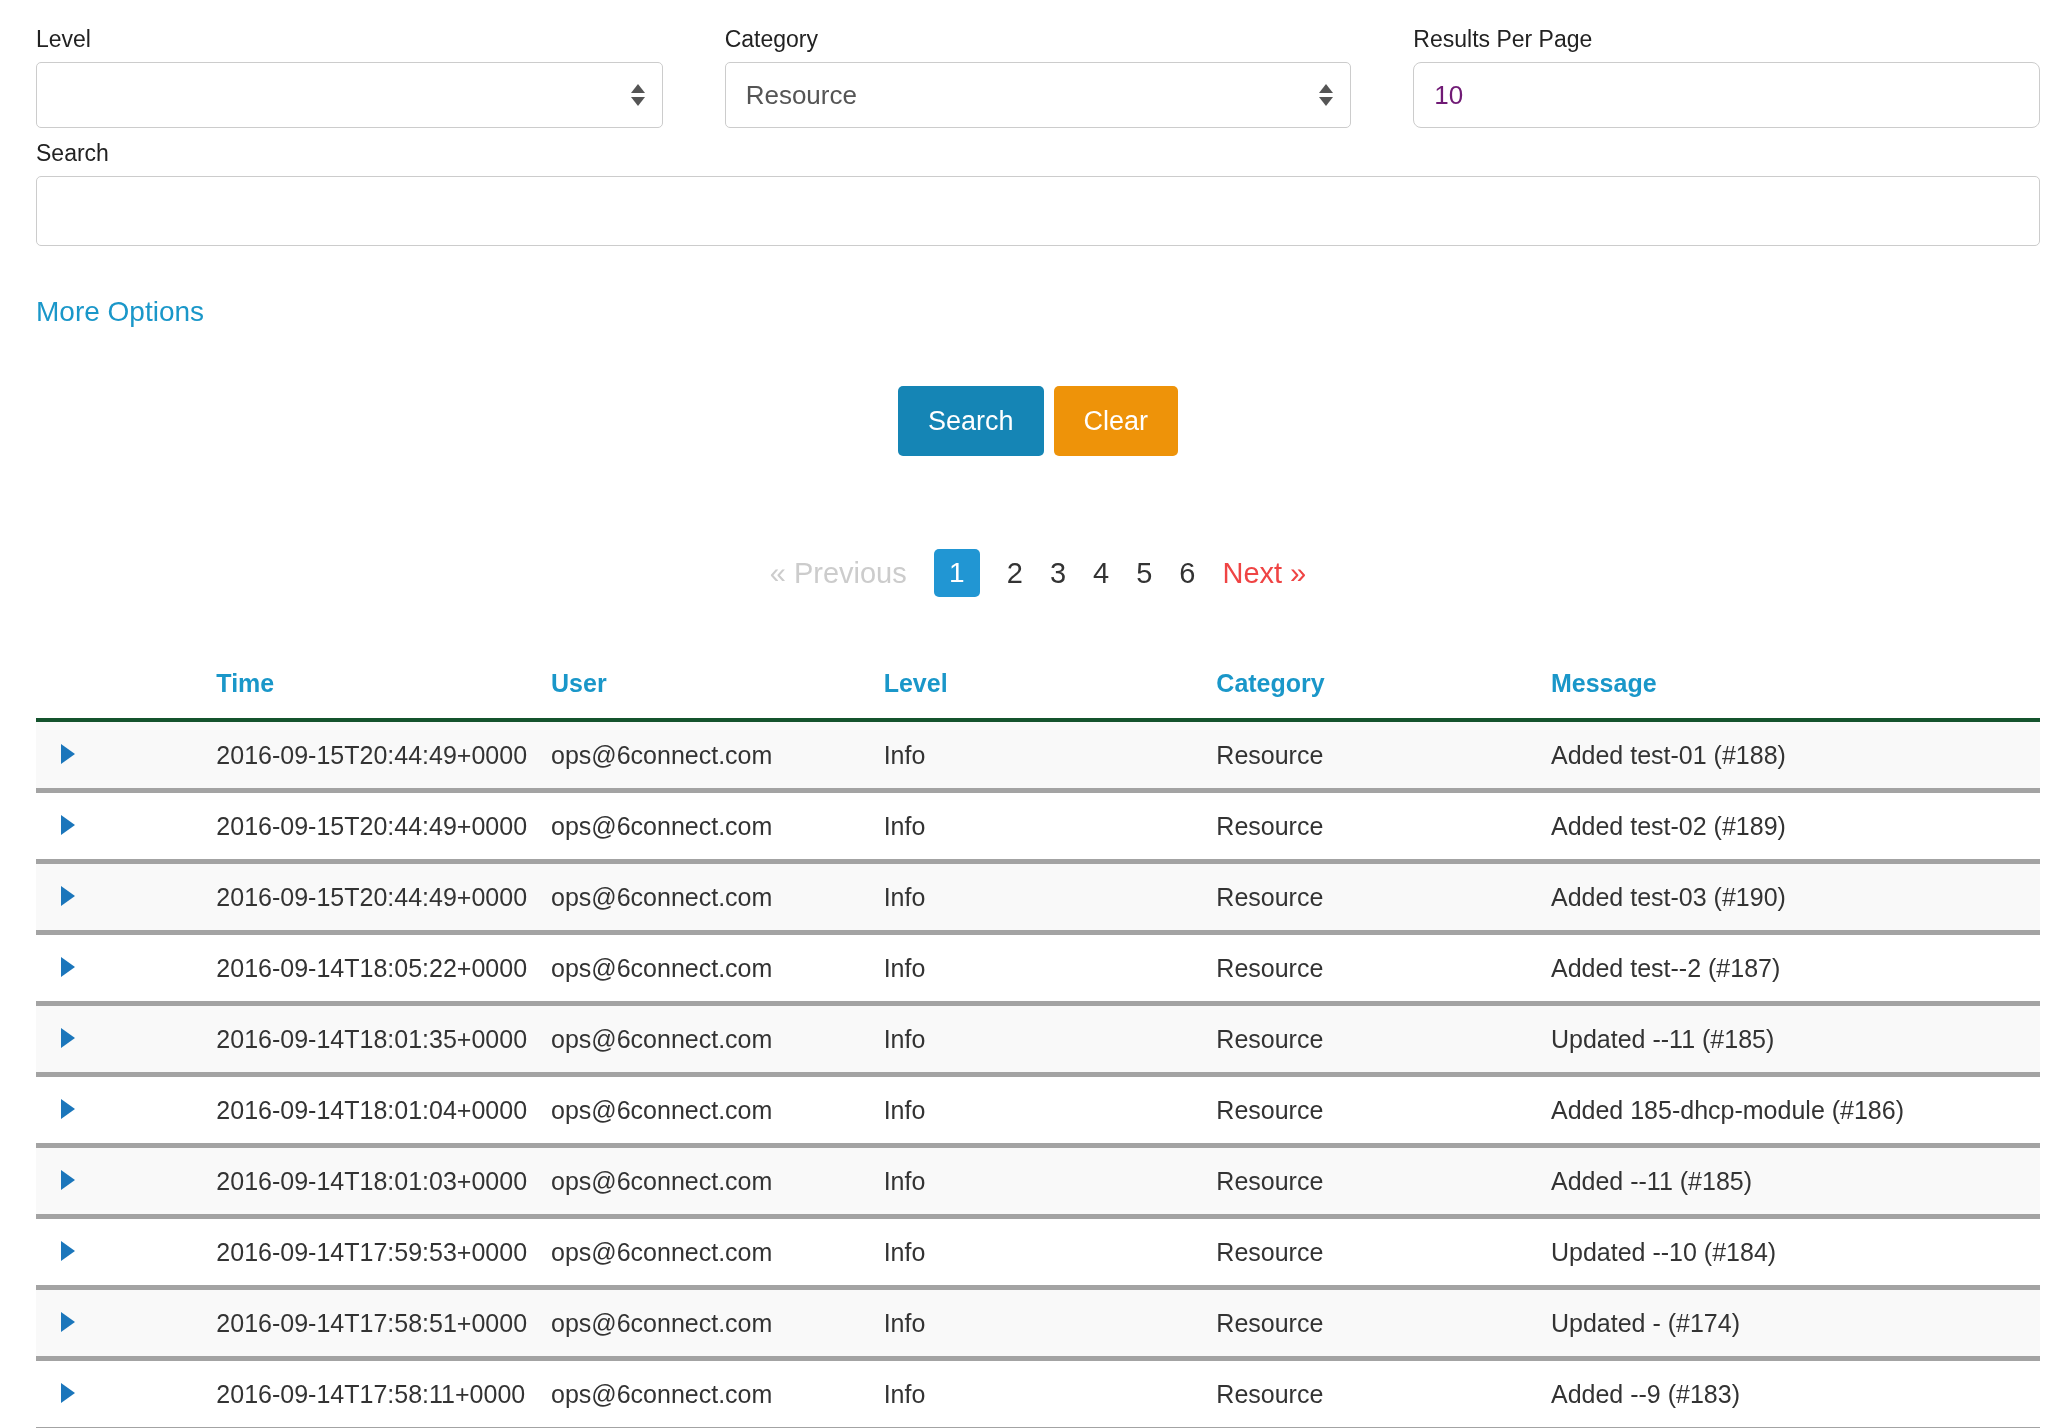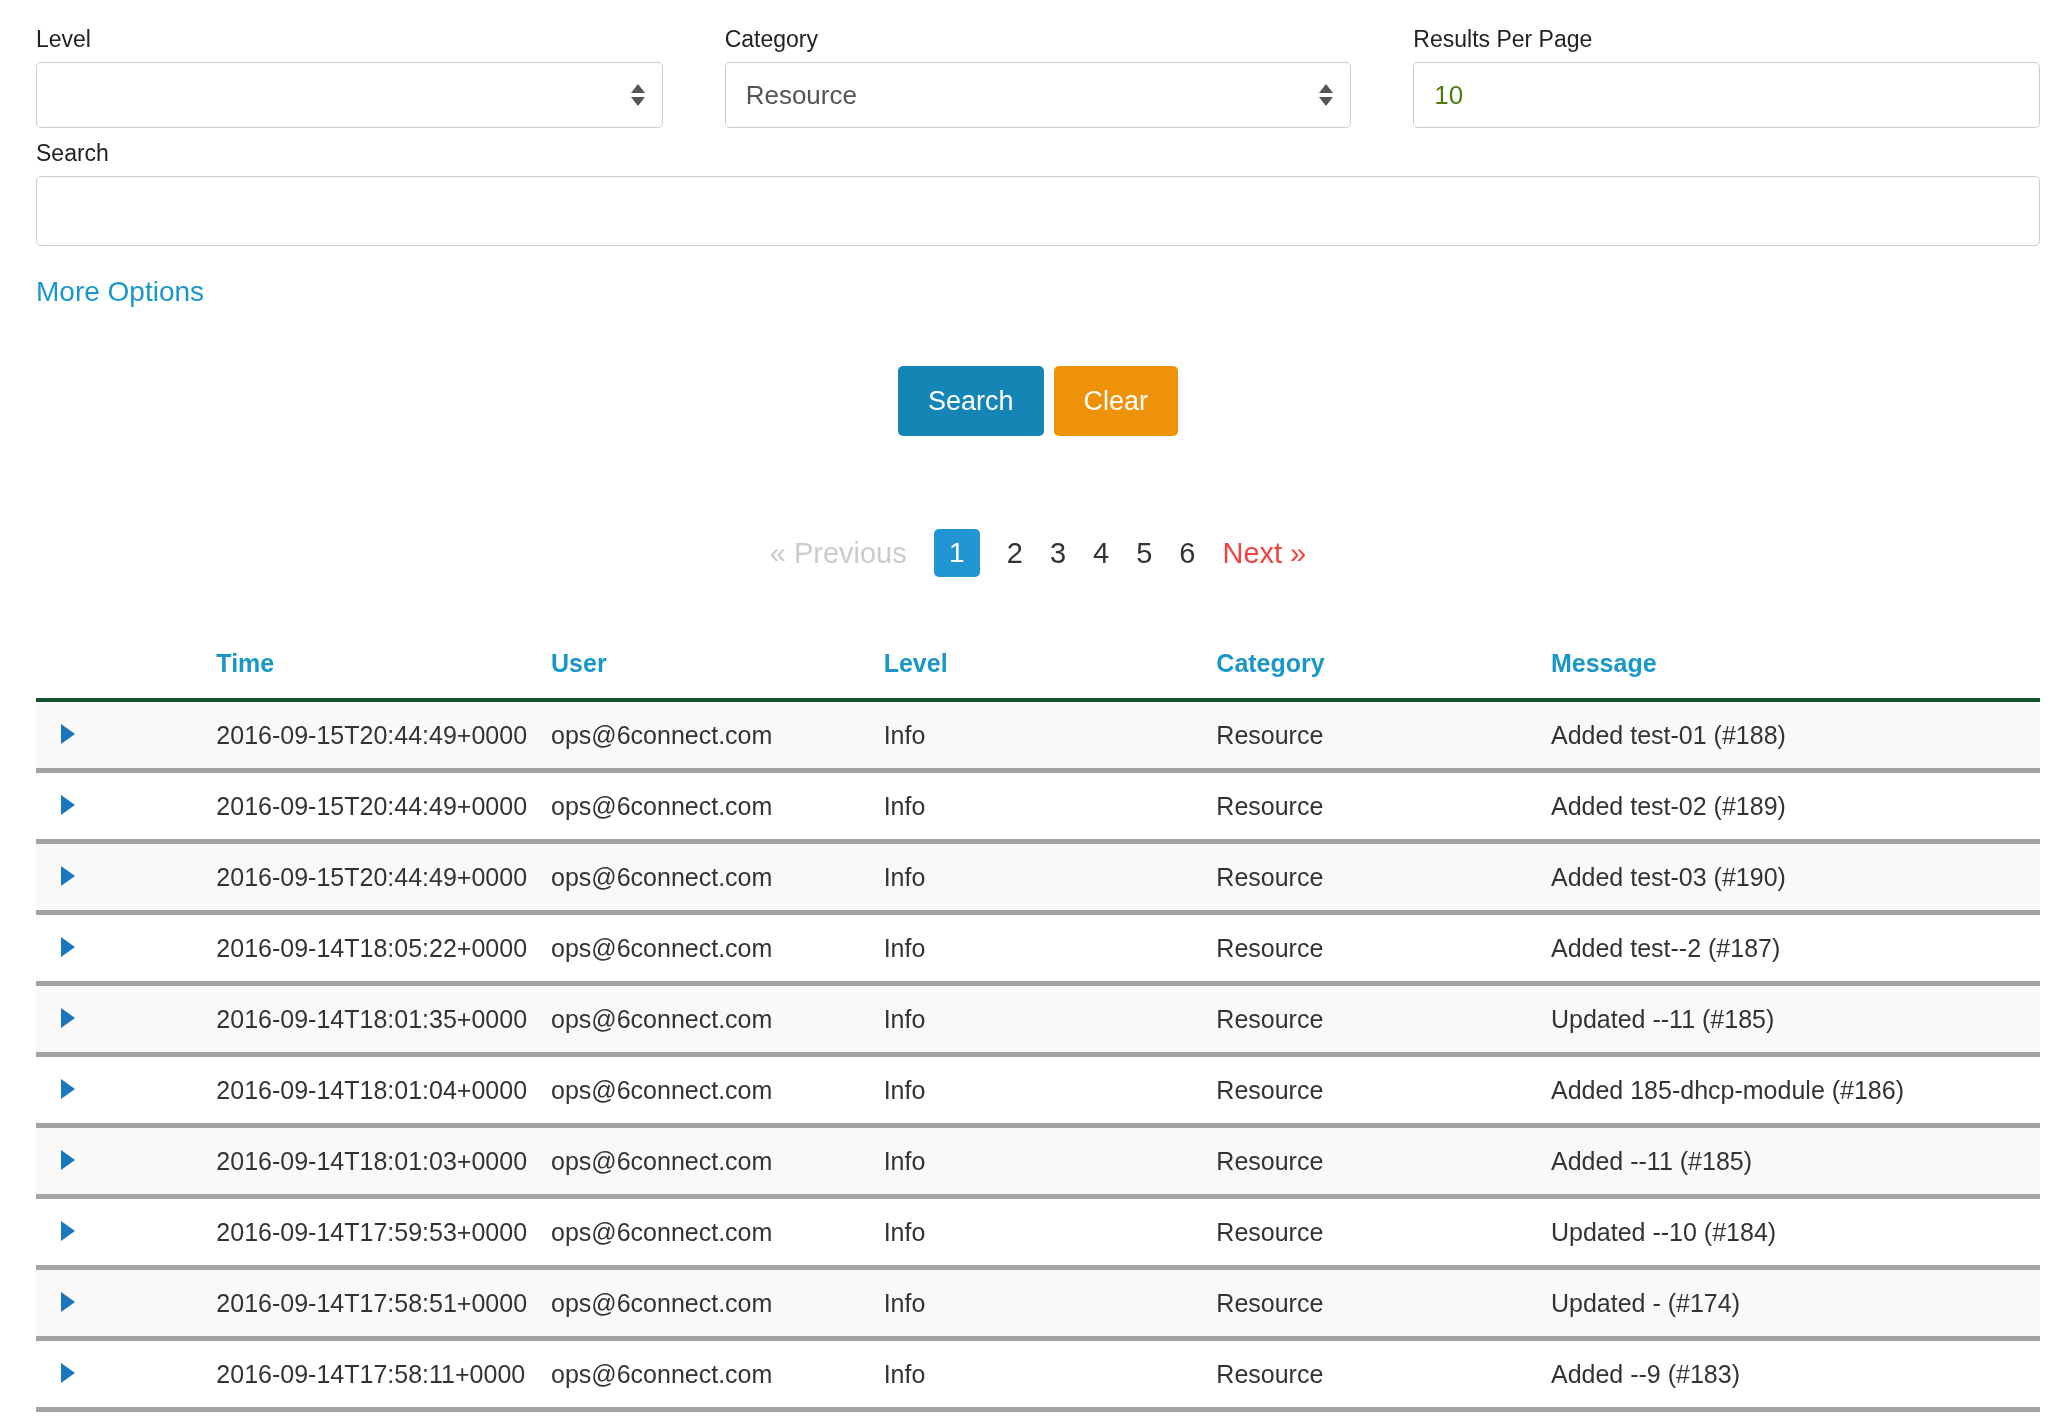--- a/index.html
+++ b/index.html
@@ -39,21 +39,21 @@
     padding:0 20px;
     font-family:inherit;
     outline:none;
   }
   select.control {
     appearance:none;
     -webkit-appearance:none;
     -moz-appearance:none;
     padding-right:56px;
   }
-  input.control.muted { color:#4d7c0f; }
+  input.control.muted { color:#701a75;border-radius:8px; }
   .caret {
     position:absolute;
     right:18px;
     top:50%;
     transform:translateY(-50%);
     display:flex;
     flex-direction:column;
     align-items:center;
     gap:4px;
     pointer-events:none;
@@ -63,21 +63,21 @@
     border-left:7px solid transparent;
     border-right:7px solid transparent;
   }
   .caret .up   { border-bottom:9px solid #555; }
   .caret .down { border-top:9px solid #555; }
 
   .search-row { margin-top:12px; }
   .search-row input.control { height:70px; }
 
   .more-options {
-    margin-top:30px;
+    margin-top:50px;
     font-size:28px;
     color:var(--link-blue, #1a97c9);
     cursor:pointer;
     display:inline-block;
   }
 
   
   .actions {
     display:flex;
     justify-content:center;

